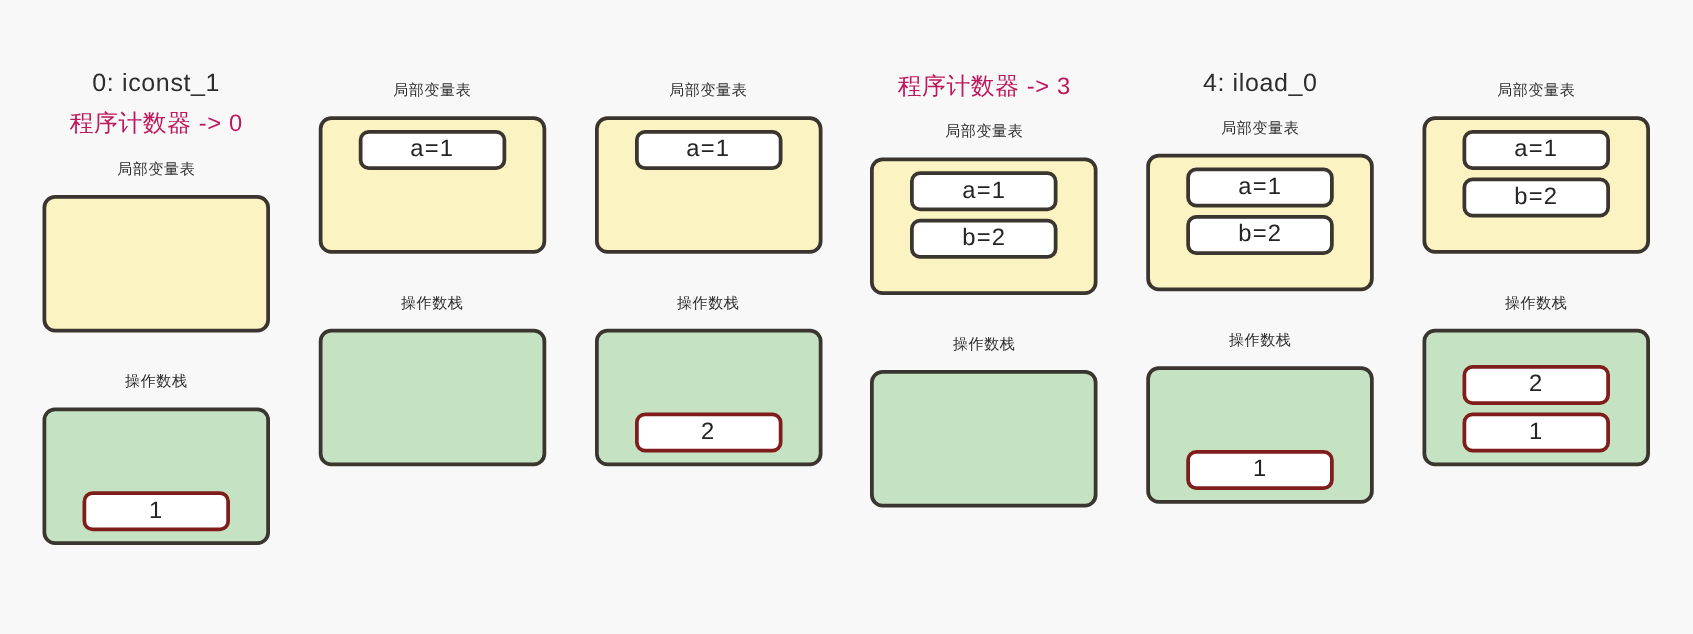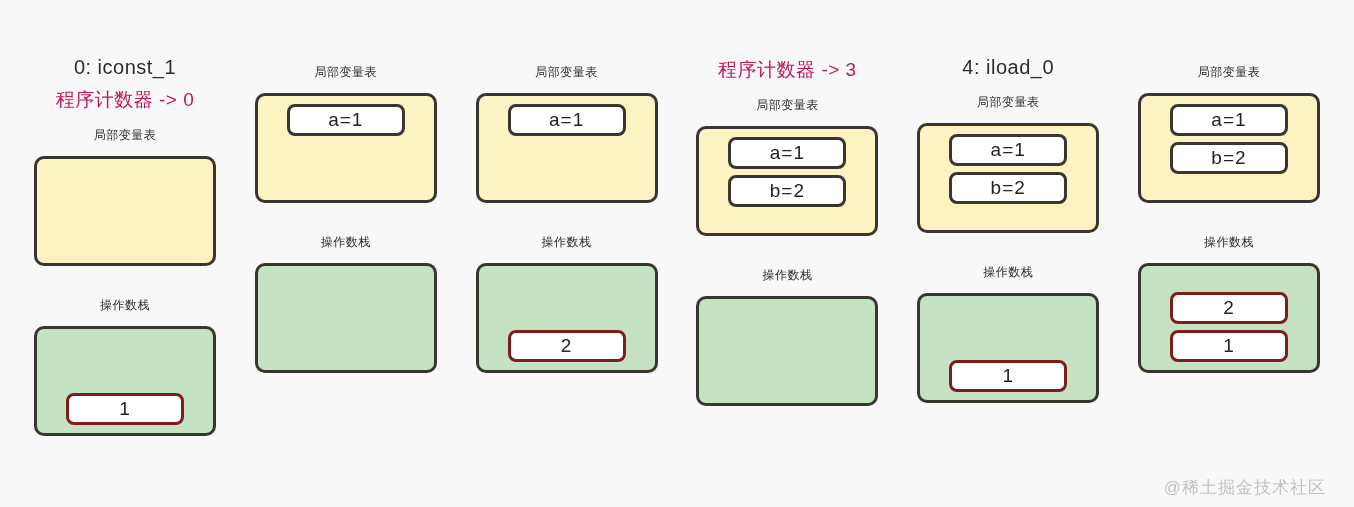--- a/index.html
+++ b/index.html
@@ -204,15 +204,14 @@
       <div class="slot">a=1</div>
       <div class="slot">b=2</div>
     </div>
     <div class="section-label label-stack">操作数栈</div>
     <div class="frame-box stack-box">
       <div class="slot">2</div>
       <div class="slot">1</div>
     </div>
   </div>
 
-  <div class="watermark">@稀土掘金技术社区</div>
 
 </div>
 
 </body></html>

